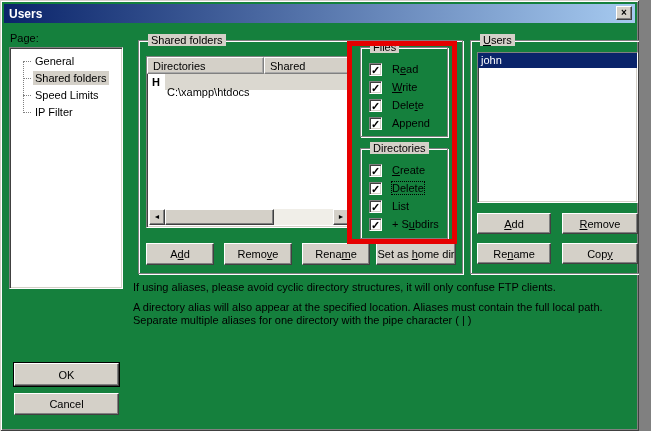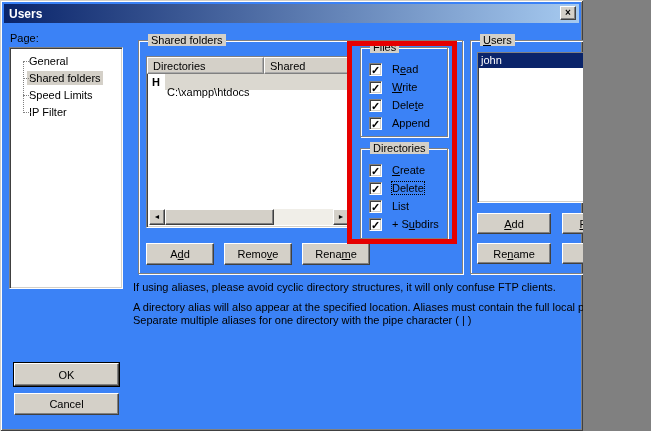--- a/index.html
+++ b/index.html
@@ -1,18 +1,18 @@
 <!DOCTYPE html>
 <html><head>
 <meta charset="utf-8">
 <style>
   * { box-sizing: border-box; margin: 0; padding: 0; }
   body { background: #808080; font-family: "Liberation Sans", sans-serif; font-size: 11px; color: #000; }
   .dialog {
-    position: relative; width: 583px; height: 431px; background: #3b82f6;
+    position: relative; width: 639px; height: 431px; background: #15803d;
     box-shadow: inset 1px 1px 0 #d4d0c8, inset -1px -1px 0 #404040,
                 inset 2px 2px 0 #ffffff, inset -2px -2px 0 #808080;
     overflow: hidden;
   }
   .titlebar {
     position: absolute; left: 4px; top: 4px; right: 4px; height: 19px;
     background: linear-gradient(to right, #0a246a, #a6caf0);
     display: flex; align-items: center; padding-left: 5px;
     color: #fff; font-weight: bold; font-size: 12px;
   }
@@ -40,21 +40,21 @@
   .accel { text-decoration: underline; }
   
   .group {
     position: absolute; border: 1px solid #808080;
     box-shadow: inset 1px 1px 0 #ffffff, 1px 1px 0 #ffffff;
   }
   .group-label { position: absolute; top: -7px; left: 9px; background: #d4d0c8; padding: 0 3px; }
   
   .tree { position: absolute; left: 9px; top: 47px; width: 114px; height: 242px; padding-top: 5px; }
   .tree-vline { position: absolute; left: 13px; top: 13px; height: 52px; border-left: 1px dotted #808080; }
-  .tree-item { position: relative; height: 17px; line-height: 17px; padding-left: 17px; white-space: nowrap; }
+  .tree-item { position: relative; height: 17px; line-height: 17px; padding-left: 23px; white-space: nowrap; }
   .tree-item::before { content: ""; position: absolute; left: 13px; top: 8px; width: 8px; border-top: 1px dotted #808080; }
   .tree-item .ti-label { padding: 1px 2px; }
   .tree-item.selected .ti-label { background: #d4d0c8; }
   
   .listview { position: absolute; left: 146px; top: 56px; width: 206px; height: 172px; overflow: hidden; }
   .lv-header { display: flex; height: 17px; }
   .lv-hcell {
     background: #d4d0c8; border: 1px solid; border-color: #ffffff #808080 #808080 #ffffff;
     box-shadow: inset -1px -1px 0 #aaa;
     padding: 1px 0 0 5px; line-height: 14px; cursor: default;
@@ -133,20 +133,21 @@
       <div class="sb-btn">◄</div>
       <div class="sb-thumb"></div>
       <div class="sb-track"></div>
       <div class="sb-btn">►</div>
     </div>
   </div>
 
   <button class="btn" style="left:146px; top:243px; width:68px; height:22px;"><span>A</span><span class="accel">d</span><span>d</span></button>
   <button class="btn" style="left:224px; top:243px; width:68px; height:22px;"><span>Remo</span><span class="accel">v</span><span>e</span></button>
   <button class="btn" style="left:302px; top:243px; width:68px; height:22px;"><span>Rena</span><span class="accel">m</span><span>e</span></button>
+  <button class="btn" style="left:376px; top:243px; width:80px; height:22px;"><span>Set as </span><span class="accel">h</span><span>ome dir</span></button>
 
   <div class="group" style="left:360px; top:47px; width:88px; height:90px;">
     <span class="group-label">Files</span>
     <div class="checkcol">
       <div class="checkrow">
         <span class="cb">
             <span class="tick">✓</span>
           </span>
         <span class="cblabel"><span>R</span><span class="accel">e</span><span>ad</span></span>
       </div>

